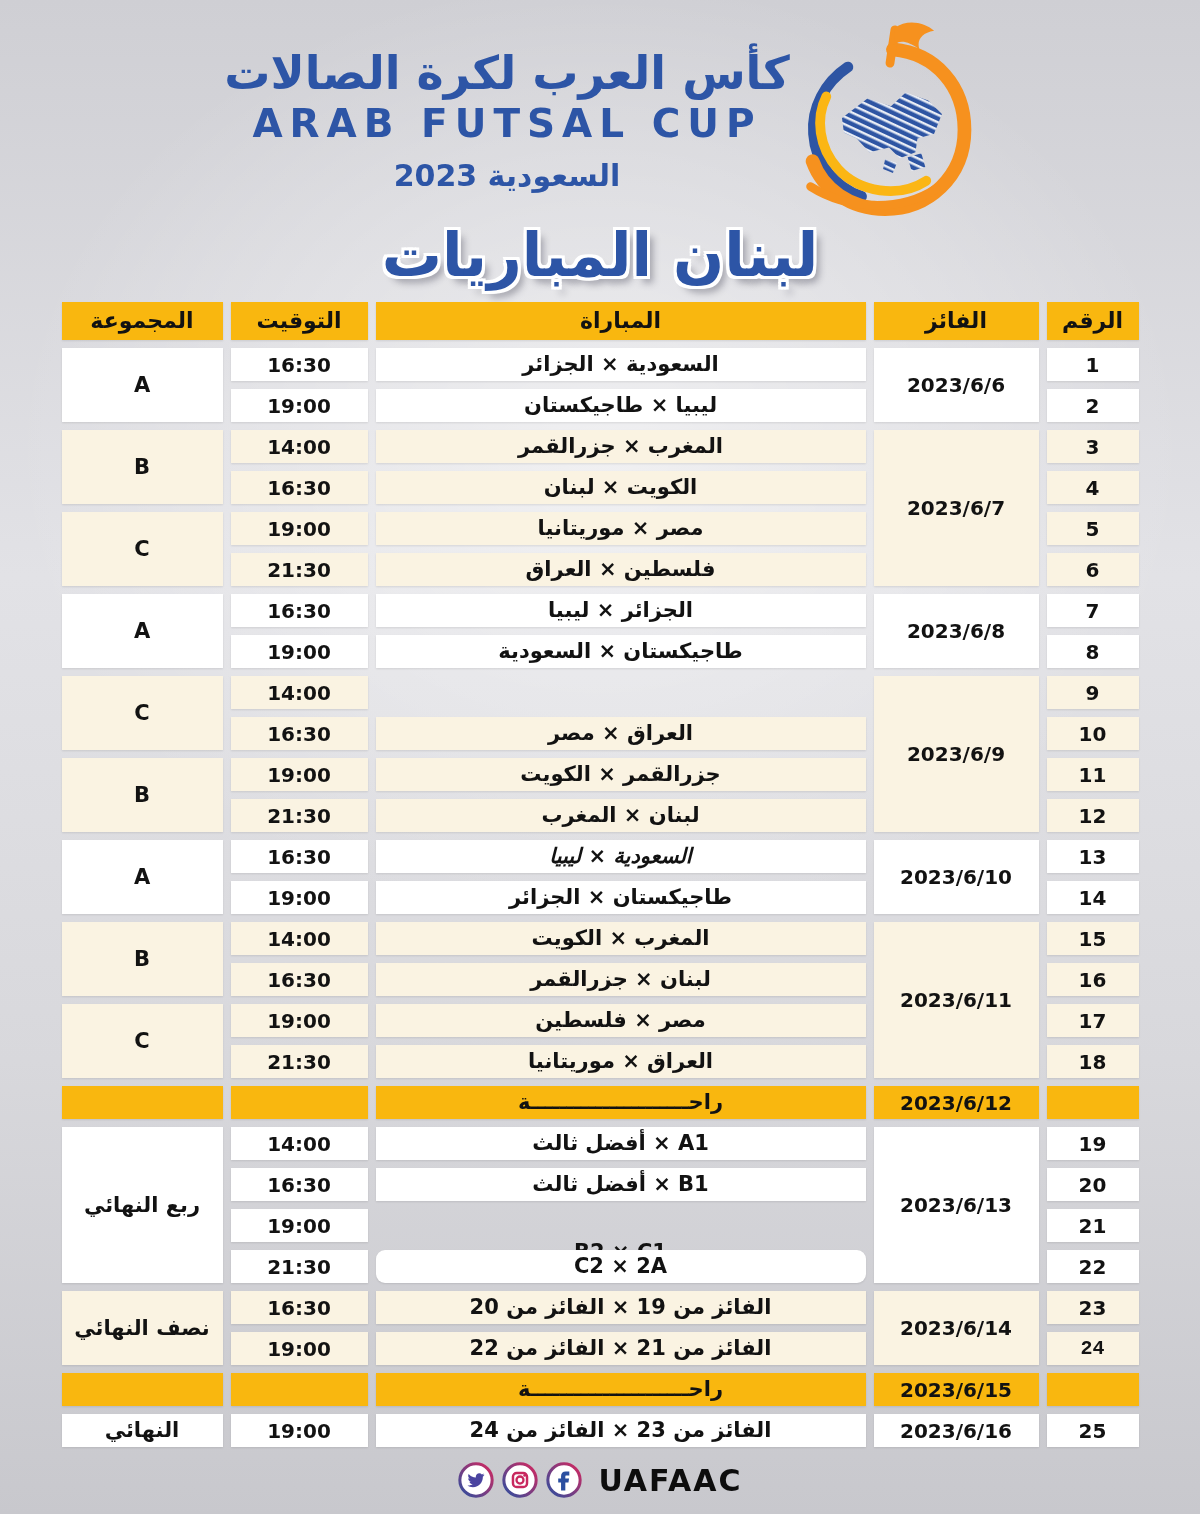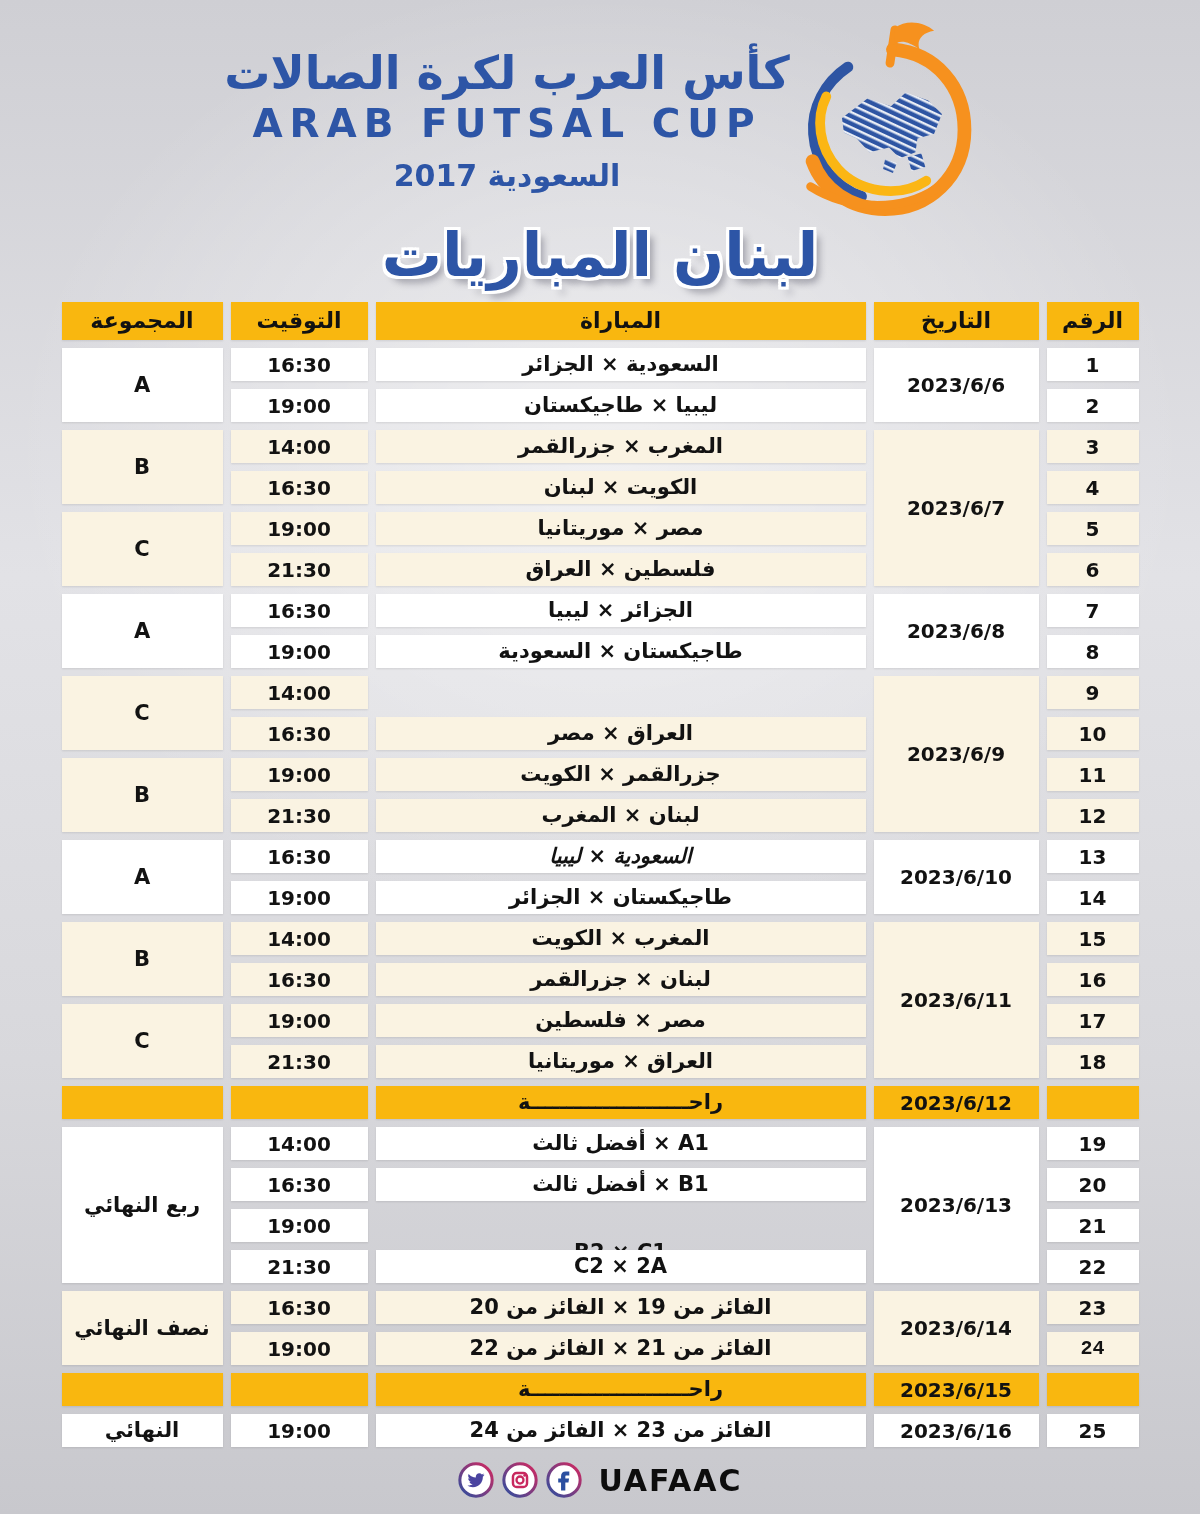--- a/index.html
+++ b/index.html
@@ -87,21 +87,21 @@
 </style>
 </head>
 <body>
 
 <div class="page">
 
   <div class="brand">
     <div class="brand-text">
       <div class="title-ar">كأس العرب لكرة الصالات</div>
       <div class="title-en">ARAB FUTSAL CUP</div>
-      <div class="title-year">السعودية 2017</div>
+      <div class="title-year">السعودية 2023</div>
     </div>
     <div class="logo">
       <svg viewBox="0 0 170 200">
         <defs>
           <pattern id="hatch" width="7" height="7" patternUnits="userSpaceOnUse" patternTransform="rotate(115)">
             <rect width="7" height="7" fill="#2E55A3"></rect>
             <line x1="1.2" y1="0" x2="1.2" y2="7" stroke="#E9EDF5" stroke-width="2.6"></line>
           </pattern>
         </defs>
 
@@ -120,21 +120,21 @@
         <path d="M103 138 L117 134 L121 148 L107 152 Z" fill="url(#hatch)"></path>
         <path d="M80 140 L92 144 L88 154 L78 150 Z" fill="url(#hatch)"></path>
       </svg>
     </div>
   </div>
 
   <div class="page-title">لبنان المباريات</div>
 
   <div class="schedule-grid">
     <div class="cell head" style="grid-column:1;grid-row:1" dir="rtl">الرقم</div>
-    <div class="cell head" style="grid-column:2;grid-row:1" dir="rtl">التاريخ</div>
+    <div class="cell head" style="grid-column:2;grid-row:1" dir="rtl">الفائز</div>
     <div class="cell head" style="grid-column:3;grid-row:1" dir="rtl">المباراة</div>
     <div class="cell head" style="grid-column:4;grid-row:1" dir="rtl">التوقيت</div>
     <div class="cell head" style="grid-column:5;grid-row:1" dir="rtl">المجموعة</div>
 
   <div class="cell tone-white c-date" dir="ltr" style="grid-area: 2 / 2 / span 2;">2023/6/6</div>
       <div class="cell tone-white c-group" dir="rtl" style="grid-area: 2 / 5 / span 2;">A</div>
       <div class="cell tone-white c-num" dir="ltr" style="grid-area: 2 / 1;">1</div>
       <div class="cell tone-white c-match" dir="rtl" style="grid-area: 2 / 3;">السعودية × الجزائر</div>
       <div class="cell tone-white c-time" dir="ltr" style="grid-area: 2 / 4;">16:30</div>
       <div class="cell tone-white c-num" dir="ltr" style="grid-area: 3 / 1;">2</div>
@@ -210,21 +210,21 @@
       <div class="cell tone-white c-num" dir="ltr" style="grid-area: 21 / 1;">19</div>
       <div class="cell tone-white c-match" dir="rtl" style="grid-area: 21 / 3;">A1 × أفضل ثالث</div>
       <div class="cell tone-white c-time" dir="ltr" style="grid-area: 21 / 4;">14:00</div>
       <div class="cell tone-white c-num" dir="ltr" style="grid-area: 22 / 1;">20</div>
       <div class="cell tone-white c-match" dir="rtl" style="grid-area: 22 / 3;">B1 × أفضل ثالث</div>
       <div class="cell tone-white c-time" dir="ltr" style="grid-area: 22 / 4;">16:30</div>
       <div class="cell tone-white c-num" dir="ltr" style="grid-area: 23 / 1;">21</div>
       <div class="cell tone-white c-match" dir="rtl" style="grid-area: 23 / 3; margin-top: 43px;">B2 × C1</div>
       <div class="cell tone-white c-time" dir="ltr" style="grid-area: 23 / 4;">19:00</div>
       <div class="cell tone-white c-num" dir="ltr" style="grid-area: 24 / 1;">22</div>
-      <div class="cell tone-white c-match" dir="rtl" style="grid-area: 24 / 3;">C2 × 2A</div>
+      <div class="cell tone-white c-match" dir="rtl" style="grid-area: 24 / 3; border-radius: 9px;">C2 × 2A</div>
       <div class="cell tone-white c-time" dir="ltr" style="grid-area: 24 / 4;">21:30</div>
       <div class="cell tone-cream c-date" dir="ltr" style="grid-area: 25 / 2 / span 2;">2023/6/14</div>
       <div class="cell tone-cream c-group" dir="rtl" style="grid-area: 25 / 5 / span 2;">نصف النهائي</div>
       <div class="cell tone-cream c-num" dir="ltr" style="grid-area: 25 / 1;">23</div>
       <div class="cell tone-cream c-match" dir="rtl" style="grid-area: 25 / 3;">الفائز من 19 × الفائز من 20</div>
       <div class="cell tone-cream c-time" dir="ltr" style="grid-area: 25 / 4;">16:30</div>
       <div class="cell tone-cream c-num" dir="ltr" style="grid-area: 26 / 1; font-family: Liberation Mono, monospace;">24</div>
       <div class="cell tone-cream c-match" dir="rtl" style="grid-area: 26 / 3;">الفائز من 21 × الفائز من 22</div>
       <div class="cell tone-cream c-time" dir="ltr" style="grid-area: 26 / 4;">19:00</div>
       <div class="cell tone-yellow c-num" style="grid-area: 27 / 1;"></div>

